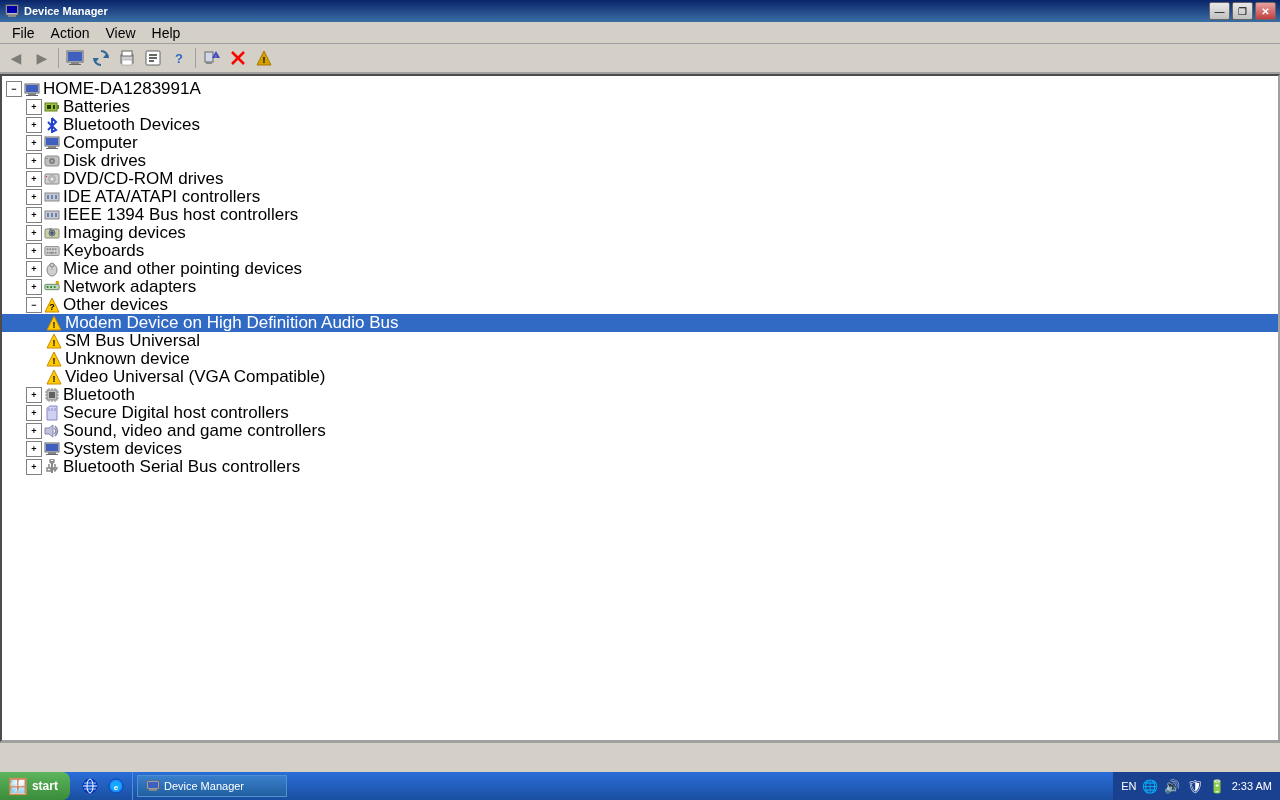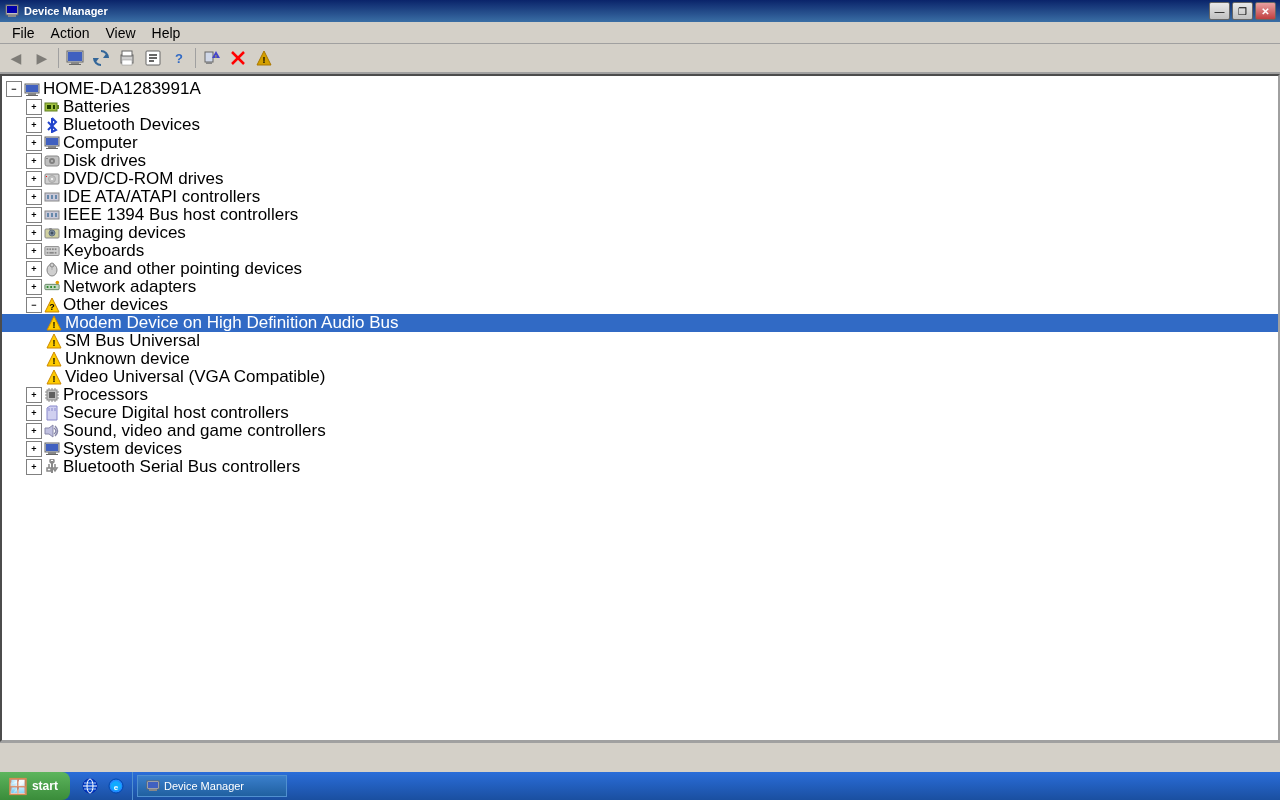--- a/index.html
+++ b/index.html
@@ -556,21 +556,21 @@
         <line x1="13" y1="8" x2="15" y2="8" stroke="#888"></line>
         <line x1="13" y1="11" x2="15" y2="11" stroke="#888"></line>
         <line x1="5" y1="1" x2="5" y2="3" stroke="#888"></line>
         <line x1="8" y1="1" x2="8" y2="3" stroke="#888"></line>
         <line x1="11" y1="1" x2="11" y2="3" stroke="#888"></line>
         <line x1="5" y1="13" x2="5" y2="15" stroke="#888"></line>
         <line x1="8" y1="13" x2="8" y2="15" stroke="#888"></line>
         <line x1="11" y1="13" x2="11" y2="15" stroke="#888"></line>
       </svg>
     </div>
-    <span class="tree-label">Processors</span>
+    <span class="tree-label">Bluetooth</span>
   </div>
 
   <div class="tree-item">
     <span style="display:inline-block;width:20px"></span>
     <div class="tree-expander">+</div>
     <div class="tree-icon">
       <svg width="14" height="16" viewBox="0 0 14 16">
         <path d="M2 3 L5 1 L12 1 L12 15 L2 15 Z" fill="#d0d0f0" stroke="#8888cc" stroke-width="1"></path>
         <line x1="4" y1="3" x2="4" y2="6" stroke="#8888cc"></line>
         <line x1="7" y1="3" x2="7" y2="6" stroke="#8888cc"></line>
@@ -657,13 +657,22 @@
     <div class="taskbar-item">
       <svg width="14" height="12" viewBox="0 0 14 12">
         <rect x="1" y="1" width="12" height="8" fill="#d0d8e8" stroke="#666" stroke-width="1"></rect>
         <rect x="2" y="2" width="10" height="6" fill="#4060c0"></rect>
         <rect x="3" y="9" width="8" height="2" fill="#888"></rect>
       </svg>
       <span>Device Manager</span>
     </div>
   </div>
 
+  <div class="taskbar-tray">
+    <span style="font-size:11px;color:white;">EN</span>
+
+    <span style="font-size:13px;" title="Network">🌐</span>
+    <span style="font-size:13px;" title="Volume">🔊</span>
+    <span style="font-size:13px;" title="Antivirus">🛡</span>
+    <span style="font-size:13px;" title="Battery">🔋</span>
+    <span class="clock">2:33 AM</span>
+  </div>
 </div>
 
 </body></html>

